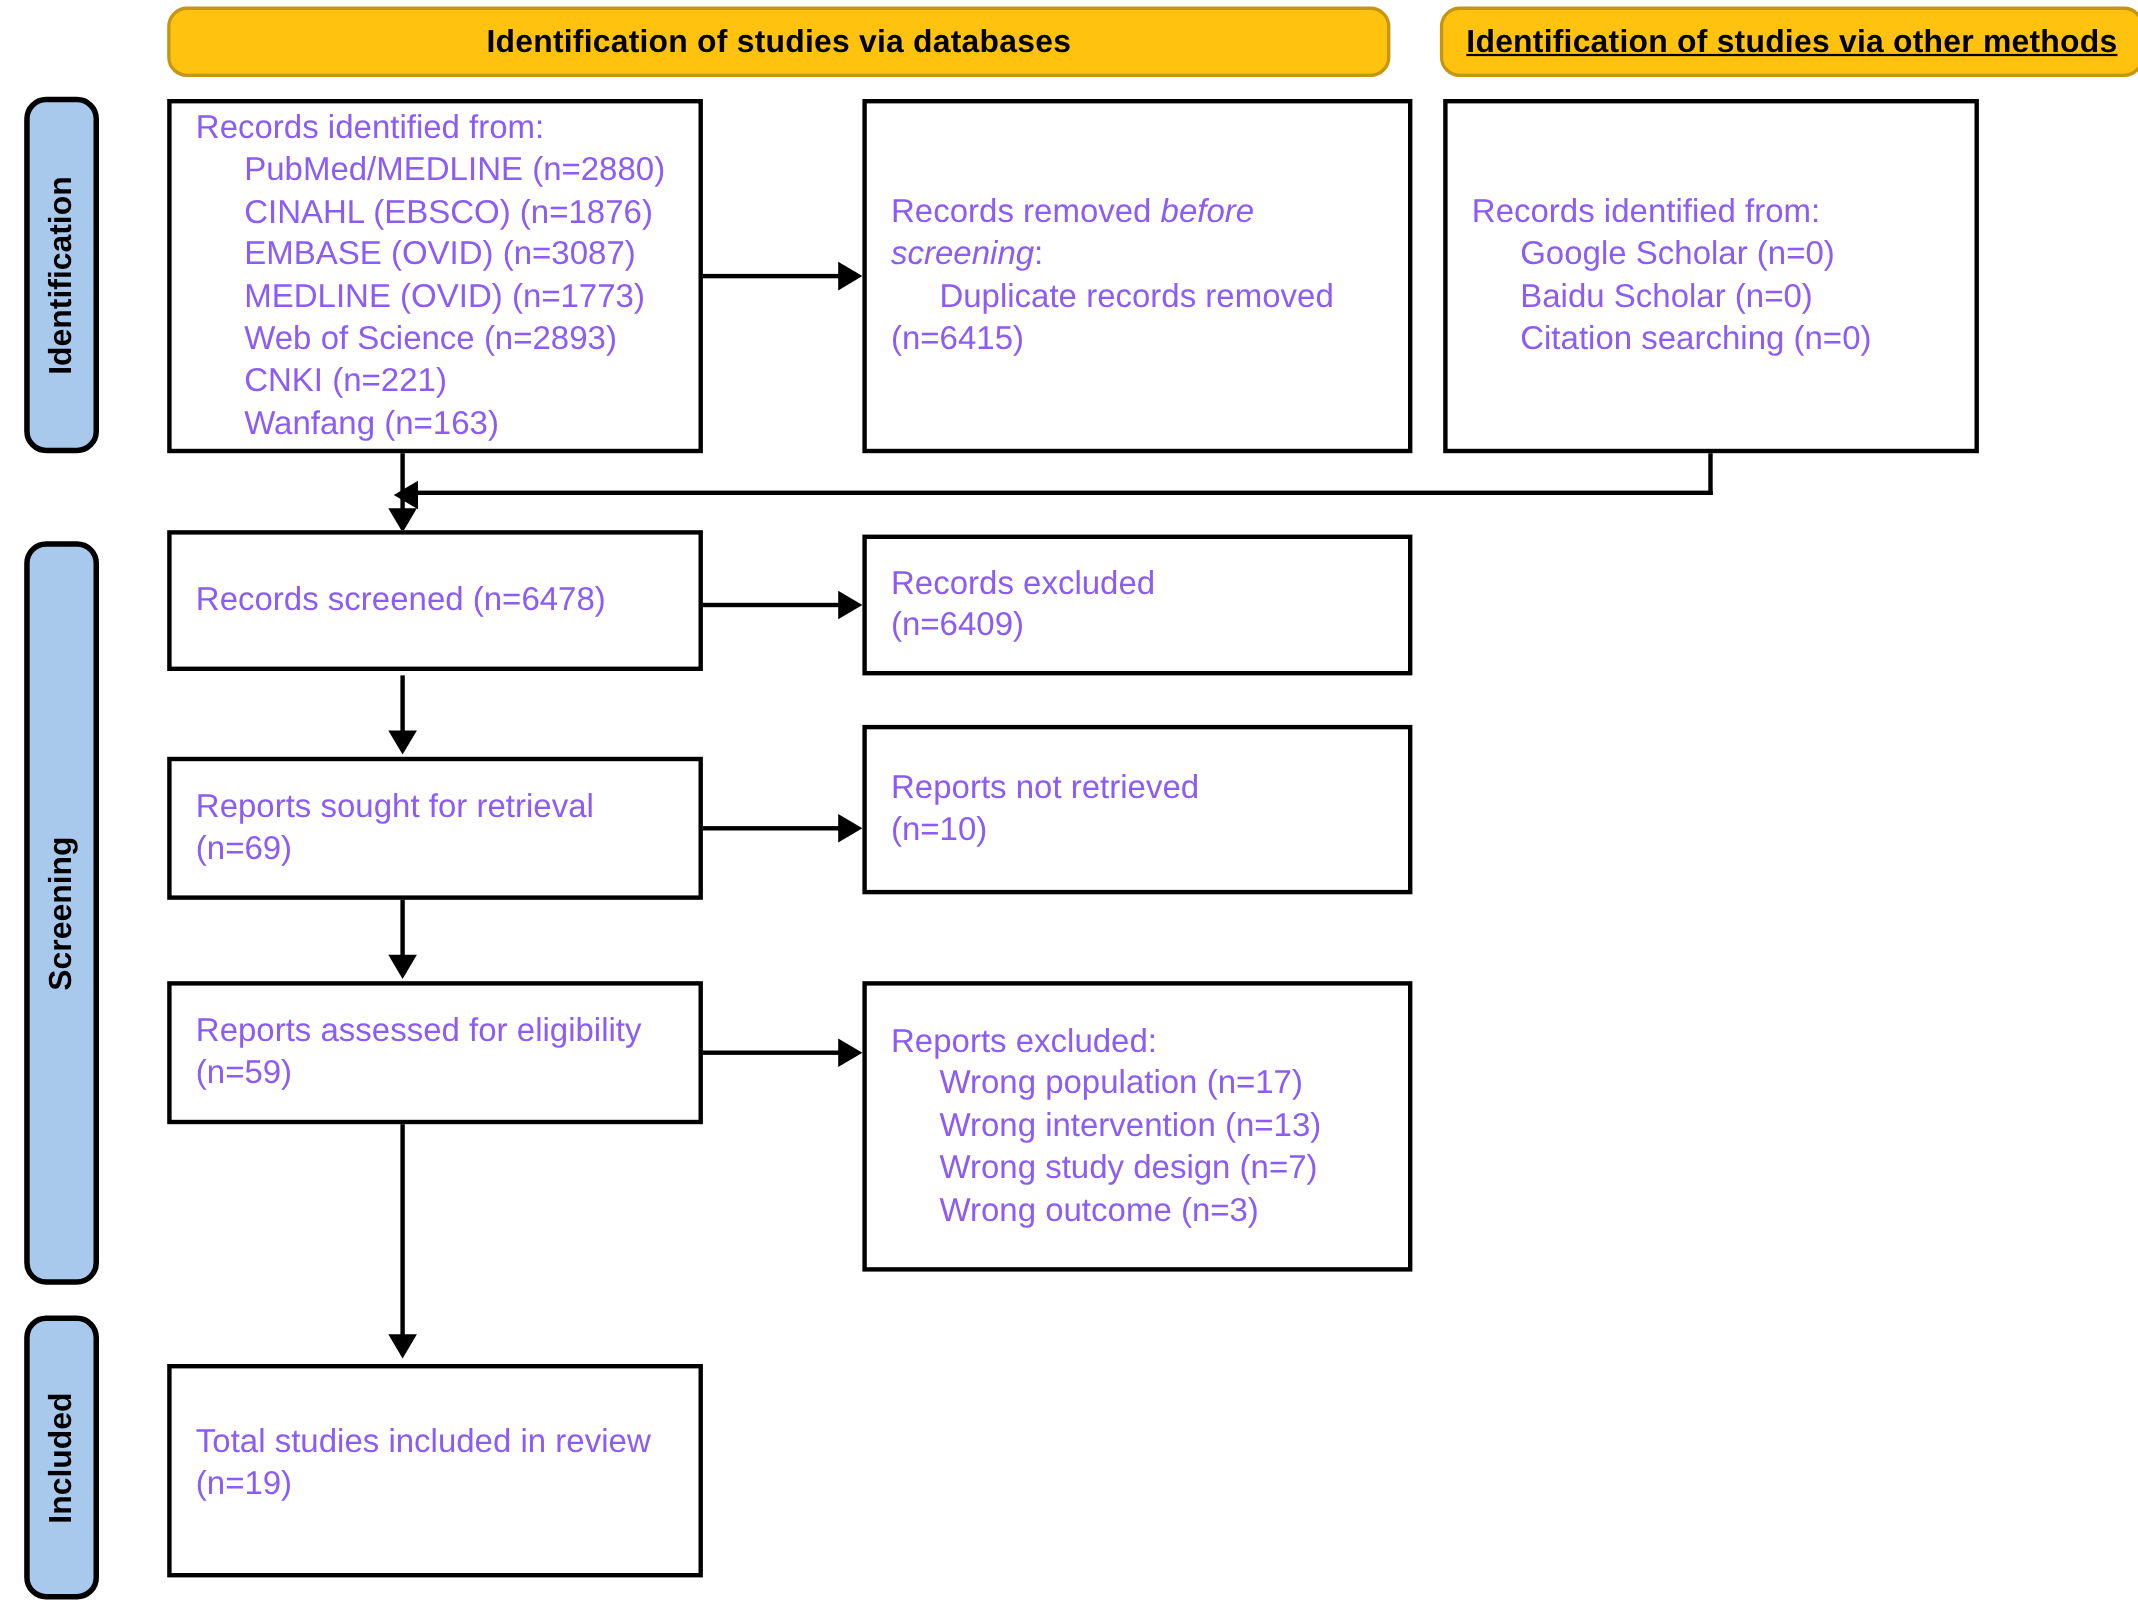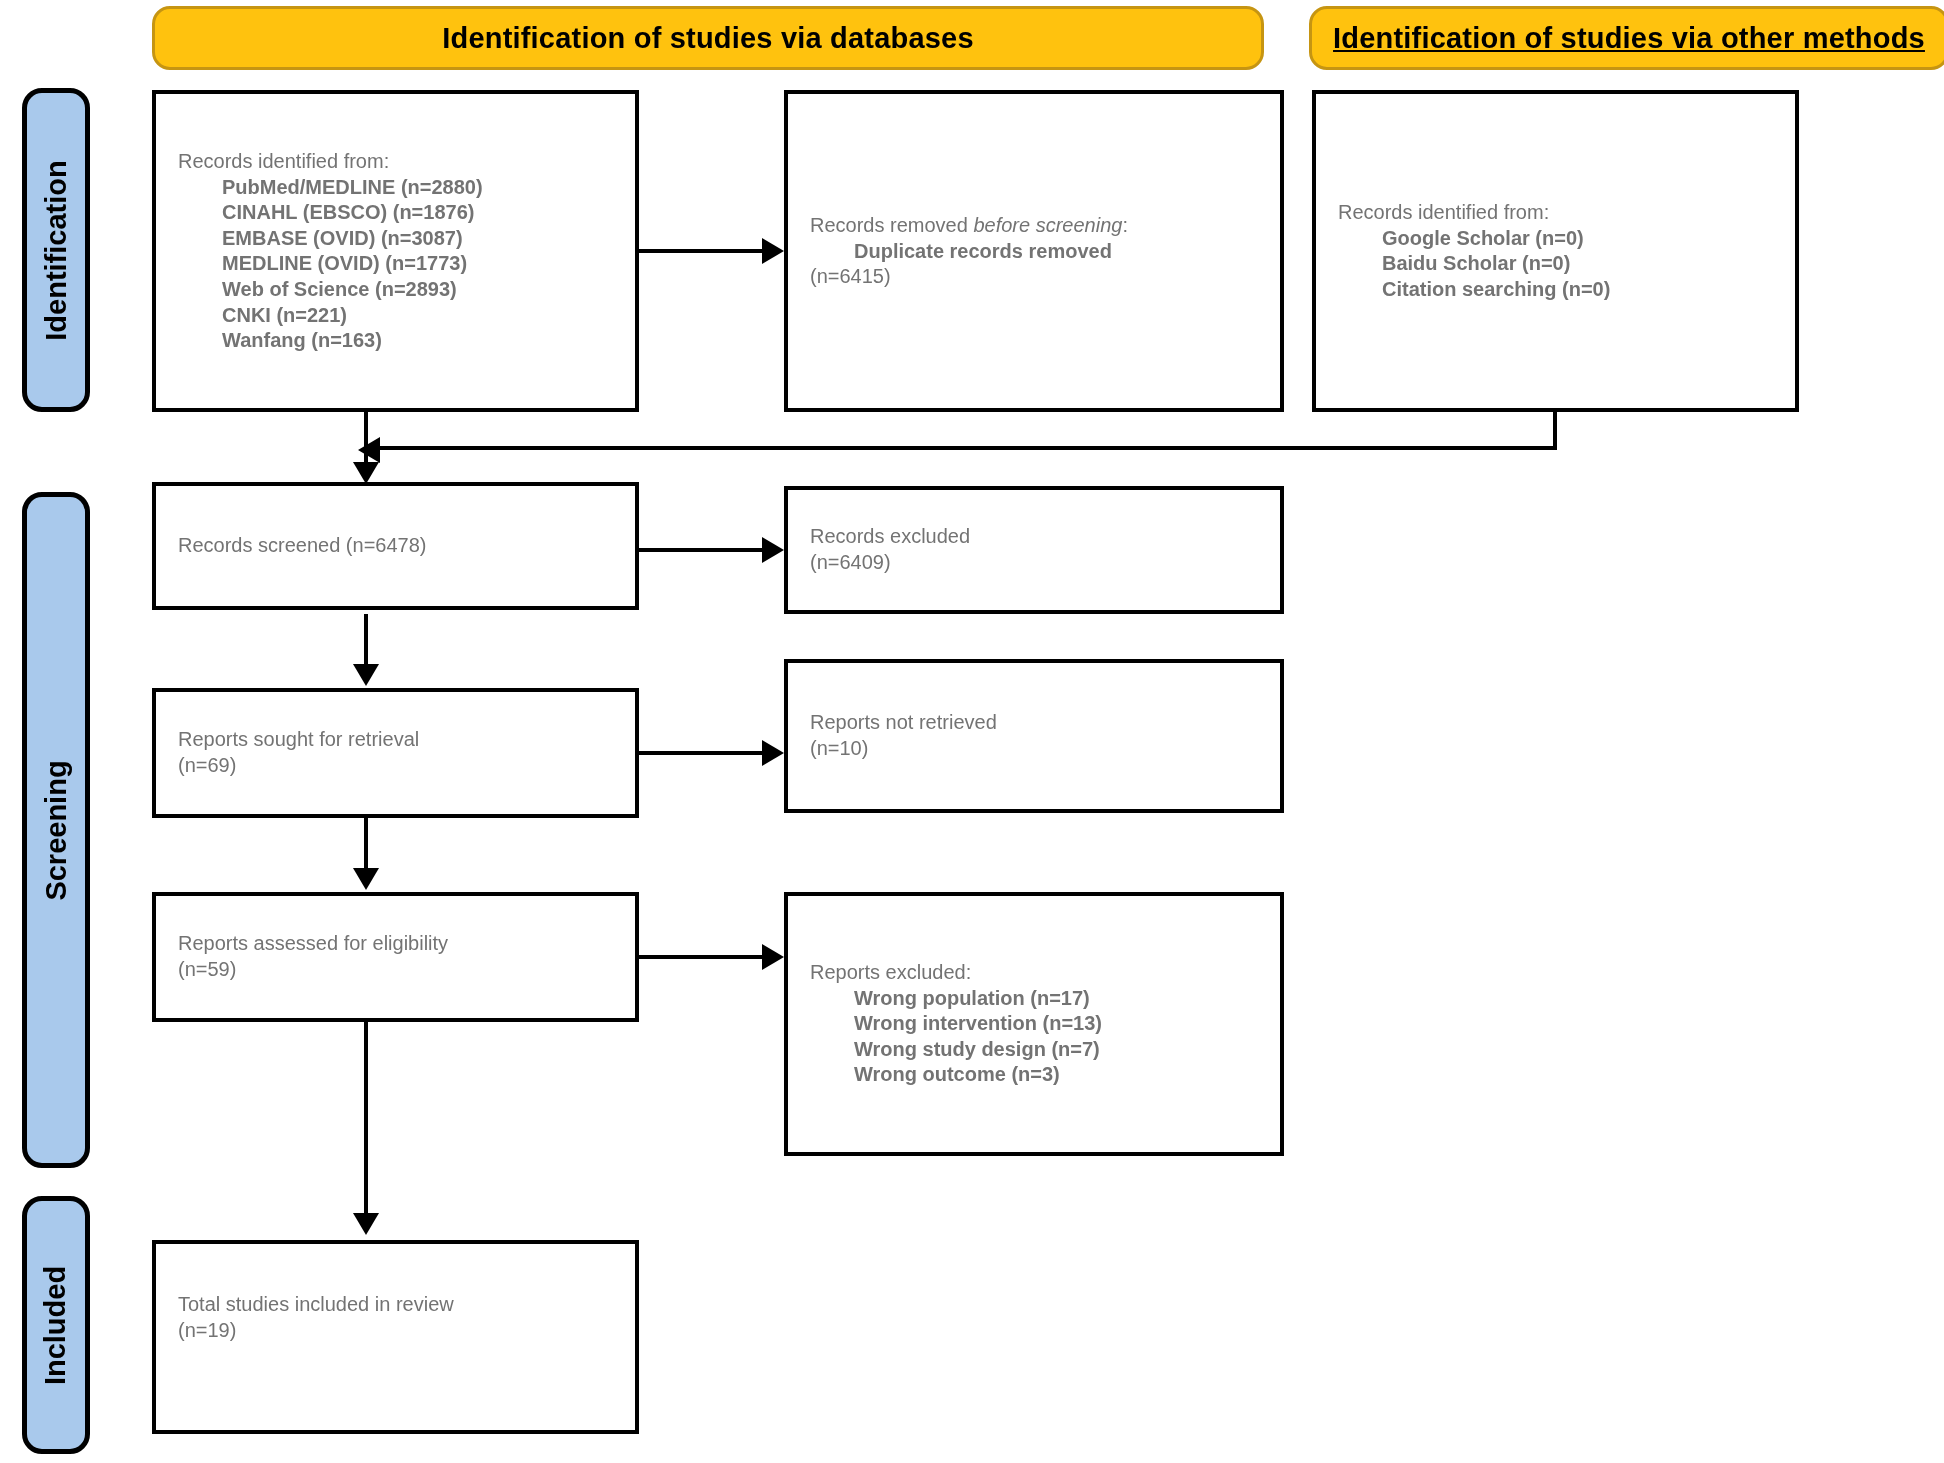--- a/index.html
+++ b/index.html
@@ -64,31 +64,31 @@
     border: 4px solid #000000;
     box-sizing: border-box;
     padding: 0;
   }
   .box-inner {
     position: absolute;
     left: 22px;
     right: 14px;
     top: 50%;
     transform: translateY(-50%);
-    font-size: 20px;
+    font-size: 30px;
     line-height: 1.28;
-    color: #737373;
+    color: #8b5cf6;
   }
   .box-inner.top-aligned {
     top: 0;
     transform: none;
     padding-top: 48px;
   }
   .ln { white-space: nowrap; }
-  .ln.indent { padding-left: 44px; font-weight: bold; }
+  .ln.indent { padding-left: 44px; }
   .ital { font-style: italic; }
   .wrap { white-space: normal; }
 
   
   .conn {
     position: absolute;
     background: #000000;
   }
   .arrow-down {
     position: absolute;

